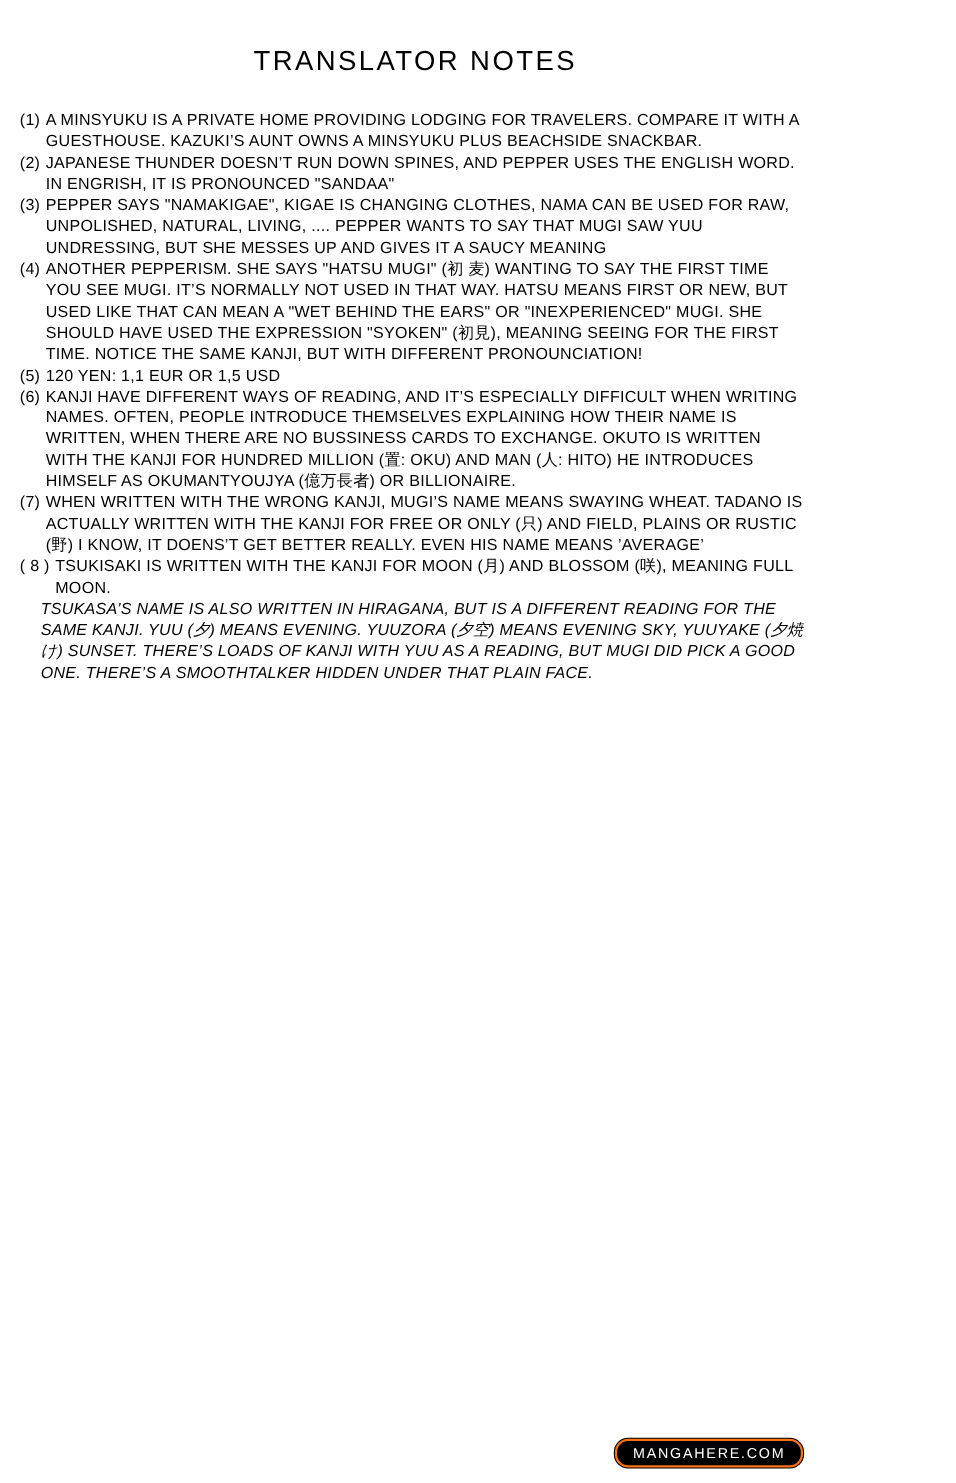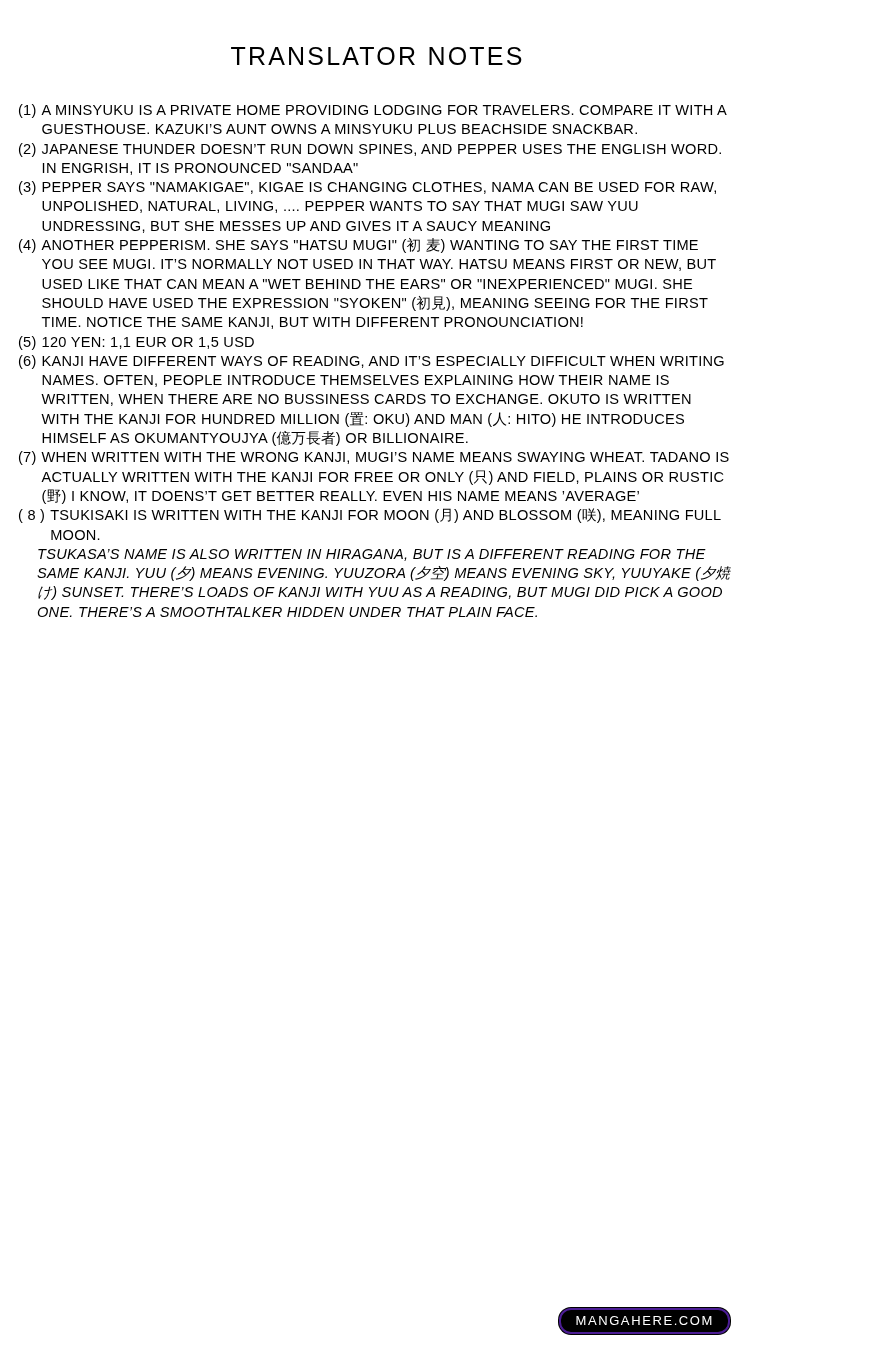--- a/index.html
+++ b/index.html
@@ -62,21 +62,21 @@
     position: absolute;
     right: 25px;
     bottom: 14px;
     background: #000000;
     color: #ffffff;
     border-radius: 12px;
     padding: 3px 14px 4px 14px;
     font-size: 13px;
     letter-spacing: 1.6px;
     font-family: "Liberation Sans", sans-serif;
-    border: 2px solid #4c1d95;
+    border: 2px solid #f97316;
     box-shadow: 0 0 0 1px #000000;
     line-height: 15px;
   }
 </style>
 </head>
 <body>
 
 <div class="page">
 
   <h1 class="title">TRANSLATOR NOTES</h1>

